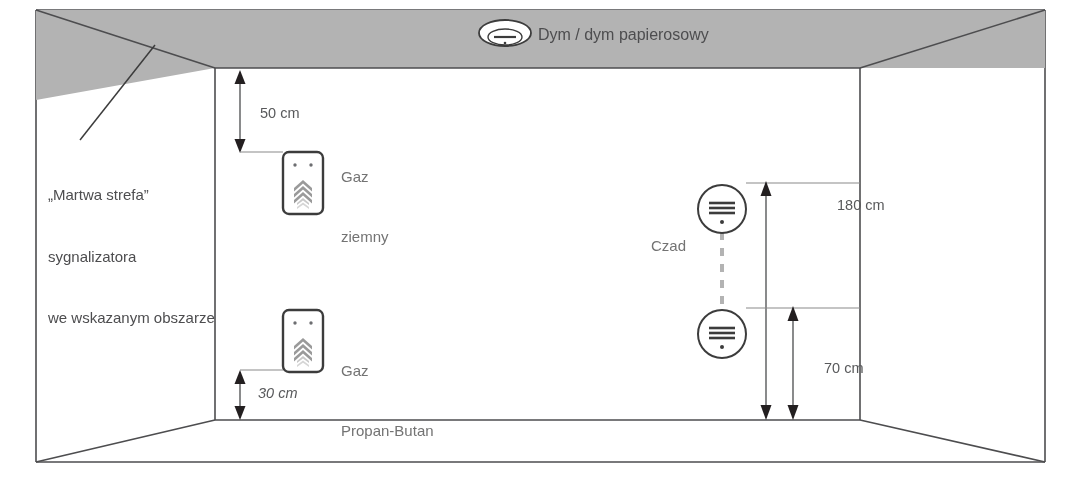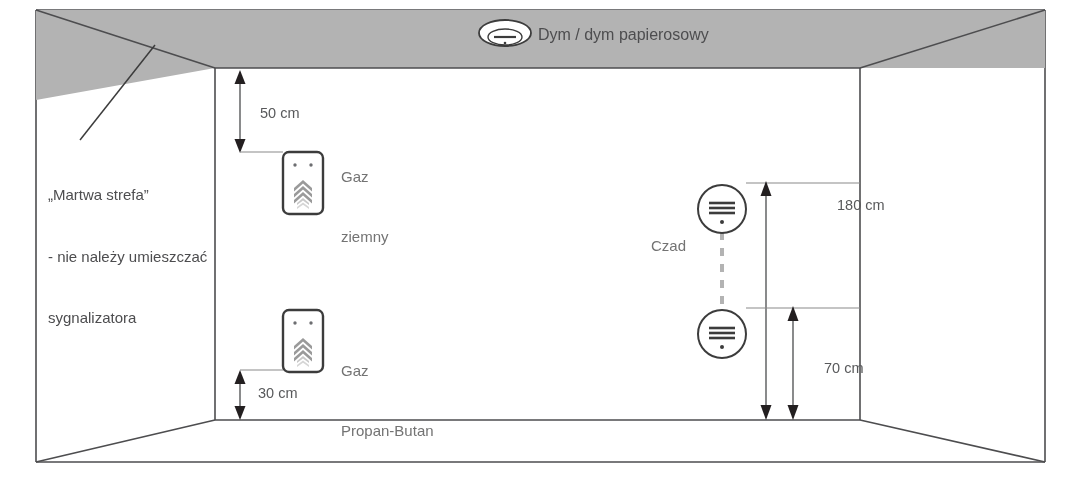--- a/index.html
+++ b/index.html
@@ -167,40 +167,40 @@
       <line x1="746" y1="308" x2="860" y2="308" stroke="#8a8a8a" stroke-width="1.1"></line>
       <line x1="793" y1="315" x2="793" y2="412" stroke="#58595b" stroke-width="1.4"></line>
       <polygon points="793,306 787.5,321 798.5,321" fill="#231f20"></polygon>
       <polygon points="793,420 787.5,405 798.5,405" fill="#231f20"></polygon>
     </g>
 
   </svg>
 
   <div class="lbl lbl-note" style="left:48px; top:144px;">
     <div>„Martwa strefa”</div>
-    <div>- nie należy umieszczać</div>
     <div>sygnalizatora</div>
+    <div>we wskazanym obszarze</div>
   </div>
 
   <div class="lbl lbl-title" style="left:538px; top:25px;">Dym / dym papierosowy</div>
 
   <div class="lbl lbl-dim" style="left:260px; top:103px;">50 cm</div>
 
   <div class="lbl" style="left:341px; top:127px;">
     <div>Gaz</div>
     <div>ziemny</div>
   </div>
 
   <div class="lbl" style="left:341px; top:321px;">
     <div>Gaz</div>
     <div>Propan-Butan</div>
     
   </div>
 
-  <div class="lbl lbl-dim" style="left:258px; top:383px;">30 cm</div>
+  <div class="lbl lbl-dim" style="left:258px; top:383px;font-style:italic;">30 cm</div>
 
   <div class="lbl" style="left:651px; top:236px;">Czad</div>
 
   <div class="lbl lbl-dim" style="left:789px; top:195px;margin-left:48px;">180 cm</div>
 
   <div class="lbl lbl-dim" style="left:824px; top:358px;">70 cm</div>
 
 </div>
 
 </body></html>

